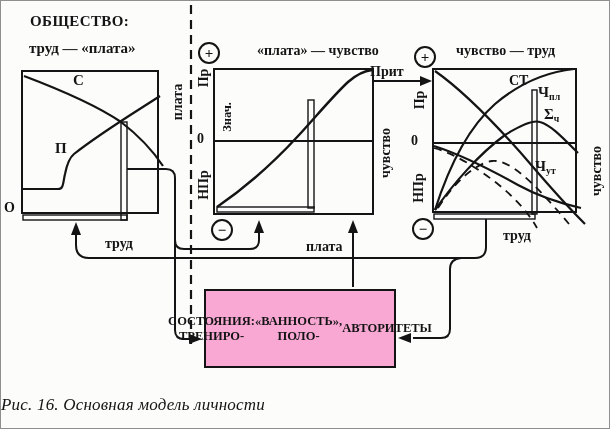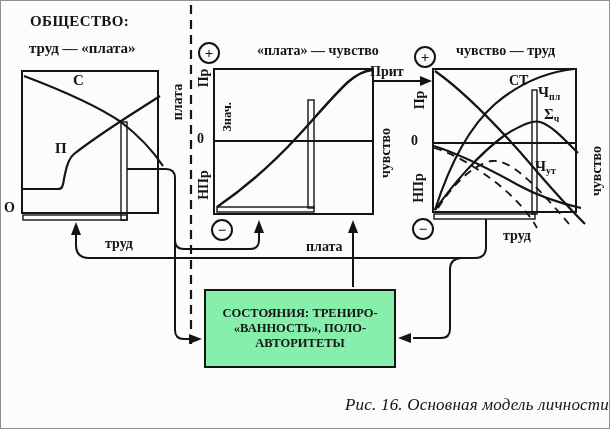--- a/index.html
+++ b/index.html
@@ -13,26 +13,26 @@
   .vt{position:absolute;white-space:nowrap;font-weight:bold;line-height:1;
       transform:translate(-50%,-50%) rotate(-90deg);}
   .f15{font-size:15px;} .f14{font-size:14px;} .f13{font-size:15px;} .f12{font-size:12.5px;}
   .circ{
     position:absolute;width:22px;height:22px;border:2px solid #141414;border-radius:50%;
     display:flex;align-items:center;justify-content:center;
     font-size:15px;font-weight:bold;background:#fcfcfa;box-sizing:border-box;line-height:1;
   }
   .states{
     position:absolute;left:203px;top:288px;width:192px;height:79px;
-    border:2px solid #141414;box-sizing:border-box;background:#86efac;
-    display:flex;flex-direction:column;align-items:center;justify-content:center;
+    border:2px solid #141414;box-sizing:border-box;background:#f9a8d4;
+    display:flex;align-items:center;justify-content:center;
     font-weight:bold;font-size:12.5px;line-height:15px;text-align:center;
   }
   .caption{
-    position:absolute;left:0;right:0;top:394px;text-align:right;
+    position:absolute;left:0;right:0;top:394px;text-align:left;
     font-style:italic;font-size:17px;letter-spacing:.2px;
   }
   sub{font-size:0.65em;vertical-align:-0.3em;font-weight:bold;}
 </style>
 </head>
 <body>
 
 <div class="fig">
 
   <svg width="610" height="429" viewBox="0 0 610 429">

